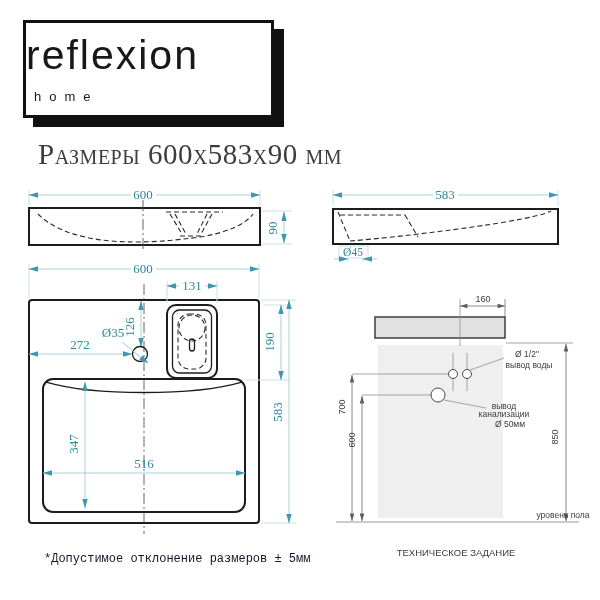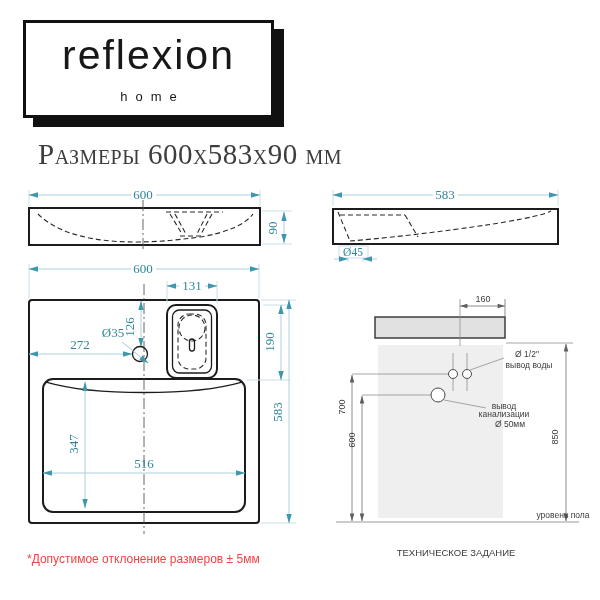--- a/index.html
+++ b/index.html
@@ -1,40 +1,40 @@
 <!DOCTYPE html>
 <html><head>
 <meta charset="utf-8">
 <style>
   html,body{margin:0;padding:0;}
   body{width:600px;height:600px;background:#ffffff;position:relative;overflow:hidden;
        font-family:"Liberation Sans",sans-serif;}
   .logo-box{position:absolute;left:23px;top:20px;width:245px;height:92px;background:#fff;
             border:3px solid #111;box-shadow:10px 9px 0 #111;display:flex;flex-direction:column;
-            align-items:center;justify-content:center;}
+            justify-content:center;}
   .logo-brand{font-family:"Liberation Sans",sans-serif;font-weight:300;font-size:41px;
               color:#181818;letter-spacing:2px;line-height:1;}
   .logo-sub{font-family:"Liberation Sans",sans-serif;font-size:13px;color:#181818;
             letter-spacing:8px;padding-left:8px;margin-top:14px;line-height:1;}
   .page-title{position:absolute;left:38px;top:138px;margin:0;font-family:"Liberation Serif",serif;
               font-variant:small-caps;font-weight:400;font-size:29px;letter-spacing:0.5px;color:#3d3d3d;}
   svg.drawing{position:absolute;left:0;top:0;}
   .dimtext{fill:#2f869c;font-family:"Liberation Serif",serif;font-size:13px;text-anchor:middle;}
   .dimline{stroke:#a9d0da;stroke-width:1;fill:none;}
   .ext{stroke:#c9e0e7;stroke-width:1;fill:none;}
   .leader{stroke:#9fcbd6;stroke-width:1;fill:none;}
   .outline{stroke:#1c1c1c;stroke-width:2;fill:#ffffff;}
   .thin{stroke:#1c1c1c;stroke-width:1.3;fill:none;}
   .dash{stroke:#2b2b2b;stroke-width:1.1;fill:none;stroke-dasharray:5 3;}
   .cl{stroke:#555;stroke-width:0.9;fill:none;stroke-dasharray:11 3 2 3;}
   .iline{stroke:#8f8f8f;stroke-width:0.8;fill:none;}
   .idim{stroke:#6f6f6f;stroke-width:0.8;fill:none;}
   .itext{fill:#3c3c3c;font-family:"Liberation Sans",sans-serif;font-size:8.5px;text-anchor:middle;}
   .itext-num{fill:#3c3c3c;font-family:"Liberation Sans",sans-serif;font-size:9px;text-anchor:middle;}
-  .tolerance{position:absolute;left:27px;top:552px;font-size:12px;color:#ef4444;}
+  .tolerance{position:absolute;left:44px;top:552px;font-size:12px;color:#0f172a;font-family:Liberation Mono, monospace;}
   .spec{position:absolute;left:330px;top:547px;width:252px;text-align:center;color:#3c3c3c;}
   .spec-title{font-size:9.5px;margin:0;}
   .spec-sub{font-size:8.5px;margin:1px 0 0 0;}
 </style>
 </head>
 <body>
 
 <div class="logo-box">
   <span class="logo-brand">reflexion</span>
   <span class="logo-sub">home</span>

